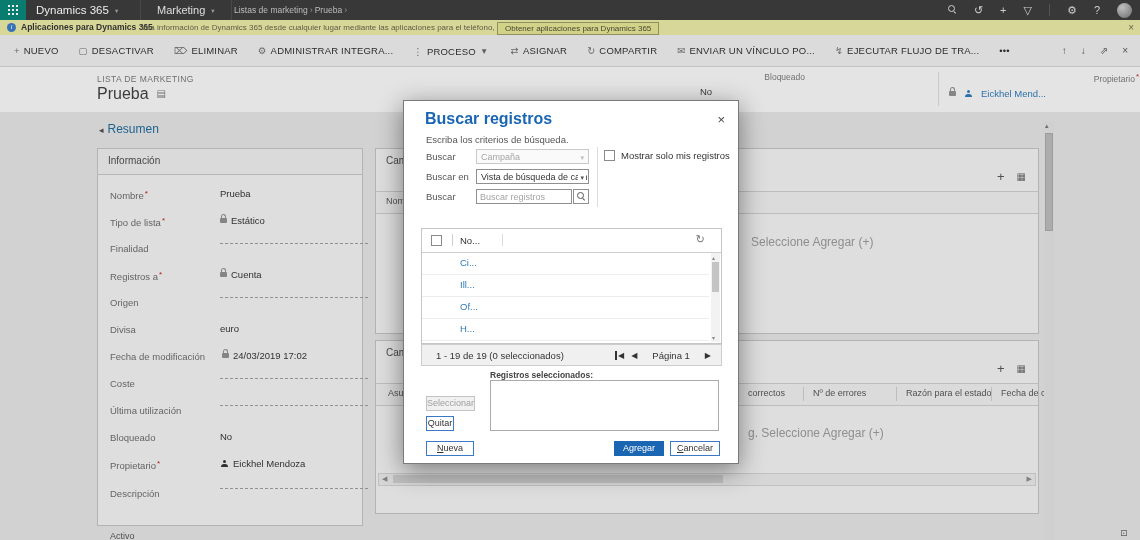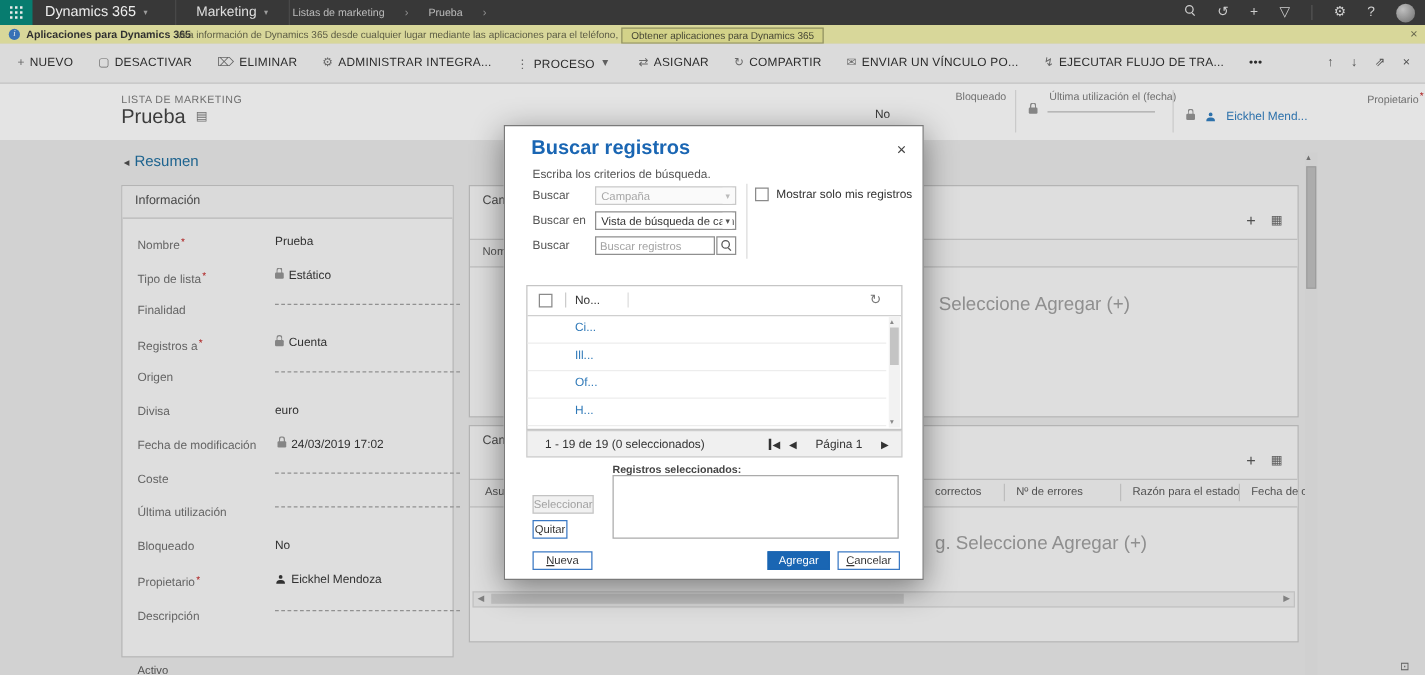--- a/index.html
+++ b/index.html
@@ -8,21 +8,21 @@
   .abs{position:absolute;}
   
   .topnav{left:0;top:0;width:1140px;height:20px;background:#3b3b3b;z-index:10;}
   .waffle{left:0;top:0;width:26px;height:20px;background:#068577;cursor:pointer;}
   .waffle::before{content:"";position:absolute;left:8px;top:5px;width:2px;height:2px;background:#fff;
     box-shadow:4px 0 #fff,8px 0 #fff,0 4px #fff,4px 4px #fff,8px 4px #fff,0 8px #fff,4px 8px #fff,8px 8px #fff;}
   .brand{left:36px;top:0;height:20px;line-height:20px;color:#fff;font-size:11.5px;}
   .navcaret{font-size:6.5px;color:#a9a9a9;margin-left:6px;vertical-align:1px;}
   .appbox{left:140px;top:0;height:20px;line-height:20px;padding:0 16px;color:#eee;font-size:11px;
     border-left:1px solid #4d4d4d;border-right:1px solid #4d4d4d;}
-  .crumbs{left:234px;top:0;height:20px;line-height:20px;color:#c9c9c9;font-size:8.5px;display:flex;gap:16px;align-items:center;}
+  .crumbs{left:234px;top:0;height:20px;line-height:20px;color:#c9c9c9;font-size:8.5px;display:flex;gap:2px;align-items:center;}
   .crumb-sep{color:#9a9a9a;font-size:9px;}
   .navicons{right:8px;top:0;height:20px;display:flex;align-items:center;gap:17px;color:#dedede;}
   .navico{font-size:11px;line-height:20px;cursor:pointer;}
   .navdivider{width:1px;height:12px;background:#5a5a5a;}
   .avatar{width:15px;height:15px;border-radius:50%;background:radial-gradient(circle at 35% 30%,#cfcfcf,#8f8f8f 70%,#6a6a6a);}
   .mag{display:inline-block;position:relative;width:9px;height:9px;}
   .mag::before{content:"";position:absolute;left:0;top:0;width:5px;height:5px;border:1.2px solid currentColor;border-radius:50%;}
   .mag::after{content:"";position:absolute;left:6.2px;top:6.2px;width:3.4px;height:1.3px;background:currentColor;transform:rotate(45deg);transform-origin:0 0;}
   
   .notice{left:0;top:20px;width:1140px;height:15px;background:#e9e8a5;z-index:10;}
@@ -74,21 +74,21 @@
   
   .widepanelA{left:375px;top:36px;width:662px;height:184px;}
   .widepanelB{left:375px;top:228px;width:662px;height:172px;}
   .wicons{position:absolute;right:12px;top:20px;display:flex;gap:12px;align-items:center;color:#555;}
   .wicons span{cursor:pointer;}
   .plusico{font-size:13px;}
   .gridico{font-size:10px;color:#666;}
   .colhead{position:absolute;left:0;right:0;top:42px;height:21px;border-top:1px solid #cbcbcb;border-bottom:1px solid #cbcbcb;background:#ececec;}
   .colcell{position:absolute;top:4px;font-size:9px;color:#555;white-space:nowrap;}
   .colsep{position:absolute;top:3px;height:14px;border-left:1px solid #cbcbcb;}
-  .emptymsg{position:absolute;font-size:15px;color:#999;white-space:nowrap;text-align:center;}
+  .emptymsg{position:absolute;font-size:12px;color:#999;white-space:nowrap;text-align:center;}
   .hscroll{position:absolute;left:2px;right:2px;bottom:27px;height:11px;background:#e6e6e6;border:1px solid #d0d0d0;}
   .hscroll .arr{position:absolute;top:1px;font-size:7px;color:#8a8a8a;cursor:pointer;}
   .hthumb{position:absolute;left:14px;top:1px;width:330px;height:8px;background:#cccccc;cursor:grab;}
   
   .vscroll{left:1044px;top:10px;width:10px;height:418px;background:#e0e0e0;}
   .vscroll .arr{position:absolute;left:1px;top:0;font-size:7px;color:#777;cursor:pointer;}
   .vthumb{position:absolute;left:1px;top:11px;width:8px;height:98px;background:#b9b9b9;border:1px solid #a9a9a9;box-sizing:border-box;cursor:grab;}
   .statusbar-label{left:110px;top:419px;font-size:9px;color:#555;}
   .dockico{left:1120px;top:416px;font-size:9px;color:#666;cursor:pointer;}
   
@@ -194,27 +194,20 @@
     </div>
   </div>
 
   <div class="abs rheader">
     <div class="abs etype">LISTA DE MARKETING</div>
     <div class="abs rtitle"><span>Prueba</span><span class="formsel">▤</span></div>
     <div class="abs hfield" style="left:700px;width:105px;">
       <div class="hl">Bloqueado</div>
       <div class="hv">No</div>
     </div>
-    <div class="abs hfield hsep" style="left:812px;width:118px;">
-      <div class="hl">Última utilización el (fecha)</div>
-      <div class="hv">
-          <i class="lock"></i>
-          <span class="hdash"></span>
-        </div>
-    </div>
     <div class="abs hfield hsep" style="left:938px;width:190px;">
       <div class="hl req">Propietario</div>
       <div class="hv">
           <i class="lock"></i>
           <i class="person link"></i>
           <span class="link">Eickhel Mend...</span>
         </div>
     </div>
   </div>
 

